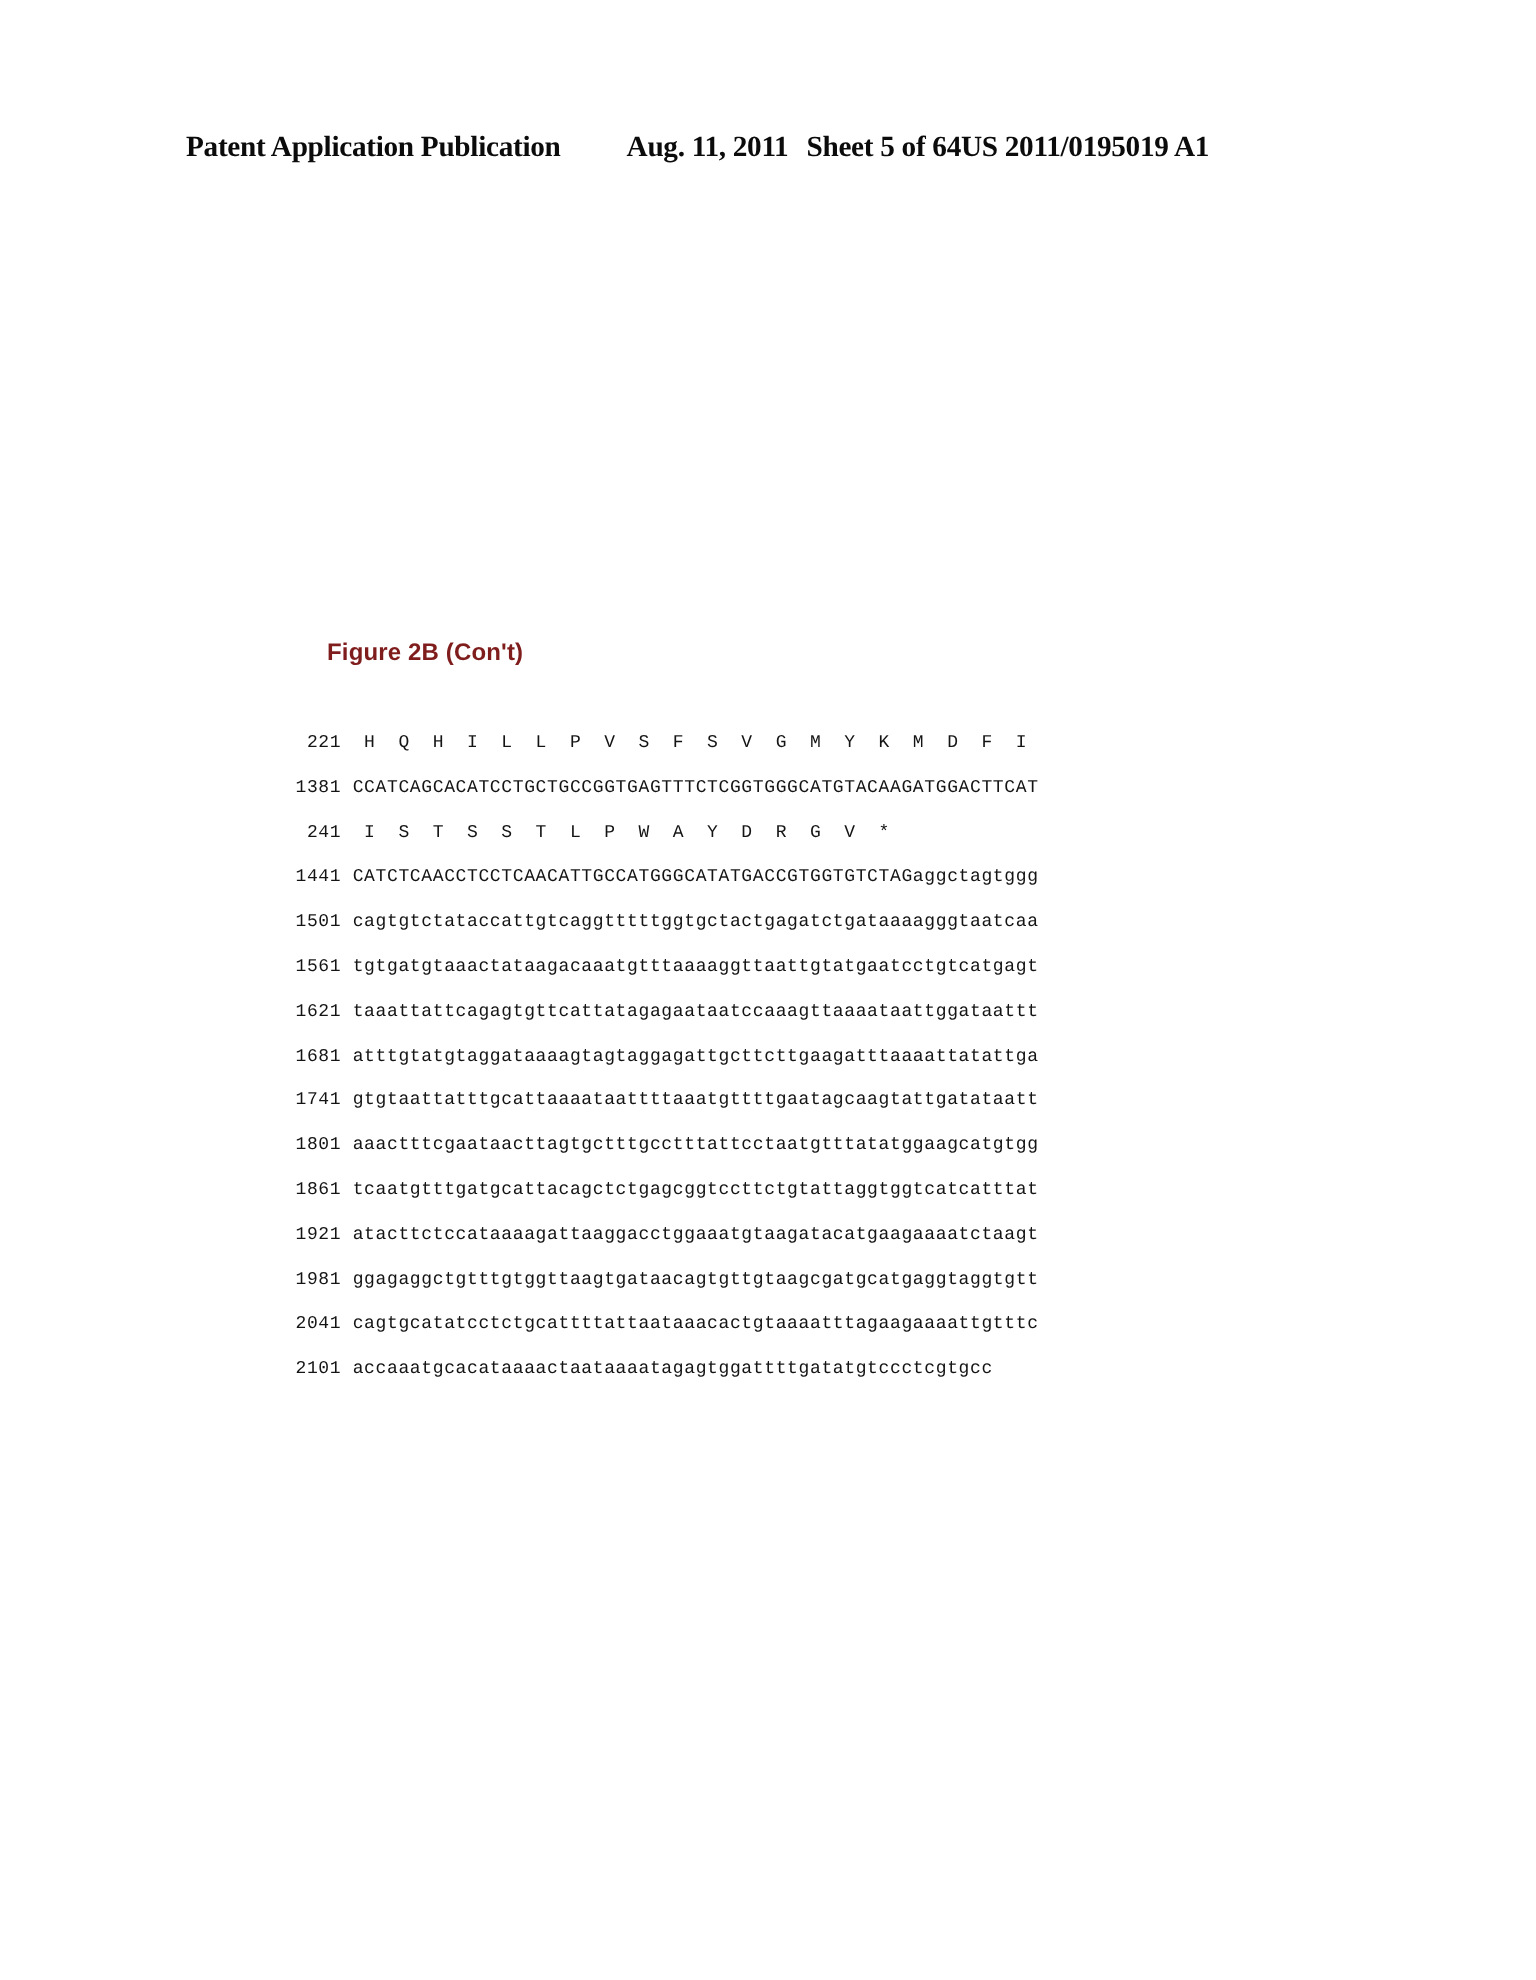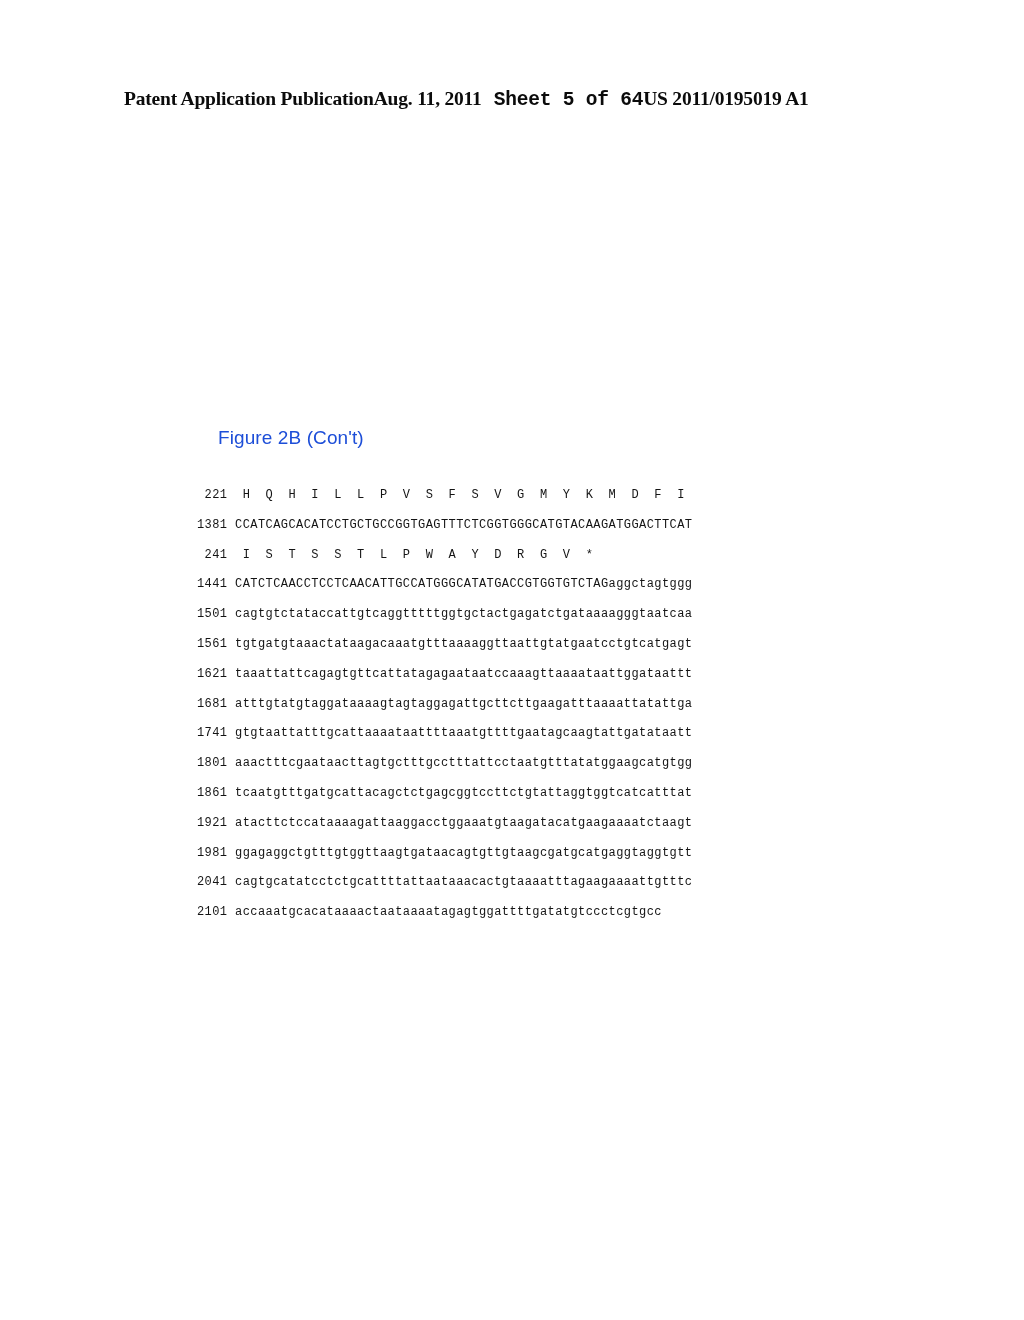--- a/index.html
+++ b/index.html
@@ -37,40 +37,40 @@
     font-size: 19.5px;
     letter-spacing: -0.2px;
     white-space: nowrap;
     color: #0b0b0b;
   }
   .header .hdr-pub {
     flex: 0 0 auto;
   }
   .header .hdr-date {
     flex: 0 0 auto;
+    margin-left: 44px;
   }
   .header .hdr-sheet {
     flex: 0 0 auto;
     margin-left: 12px;
-    font-family: Liberation Mono, monospace;
   }
   .header .hdr-patno {
     flex: 0 0 auto;
   }
 
   
   .fig-caption {
     position: absolute;
     left: 218px;
     top: 427px;
     font-family: "Liberation Sans", "DejaVu Sans", sans-serif;
-    font-weight: normal;
-    font-size: 19px;
+    font-weight: bold;
+    font-size: 16px;
     letter-spacing: 0.1px;
-    color: #1d4ed8;
+    color: #7f1d1d;
     white-space: nowrap;
   }
 
   
   .seq-block {
     position: absolute;
     left: 197px;
     top: 481px;
     font-family: "Liberation Mono", "DejaVu Sans Mono", monospace;
     font-size: 12px;

